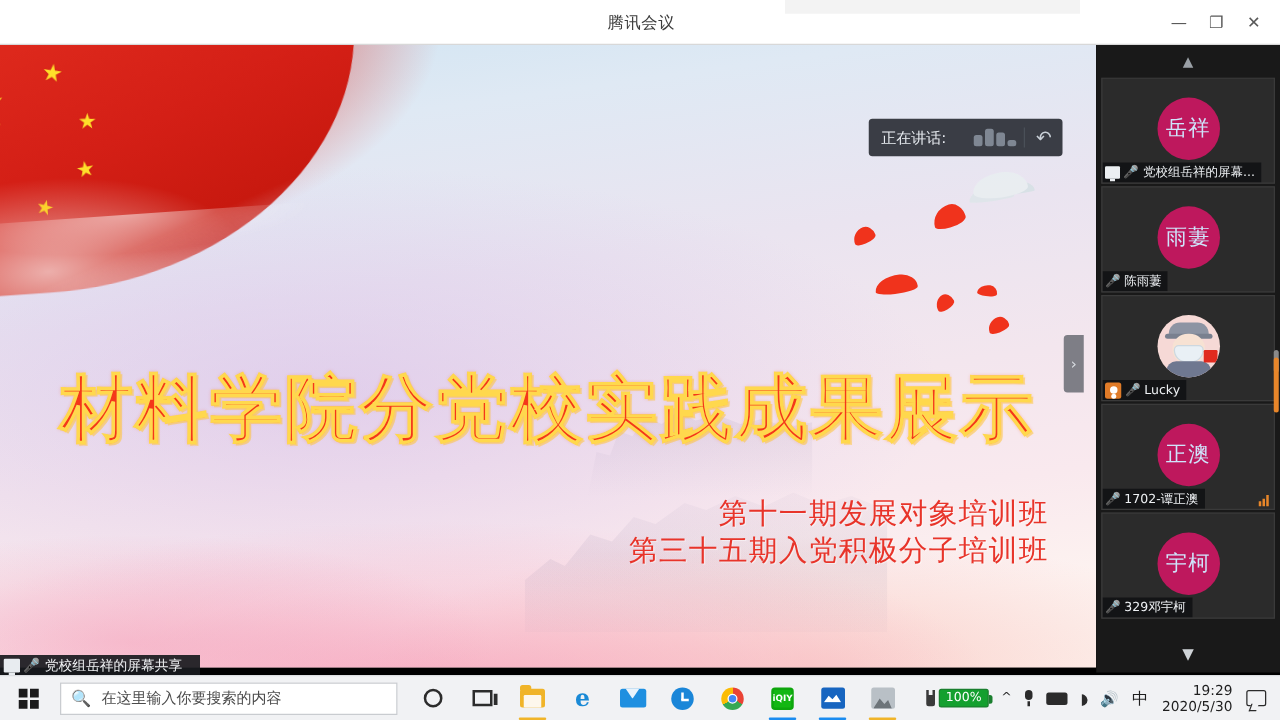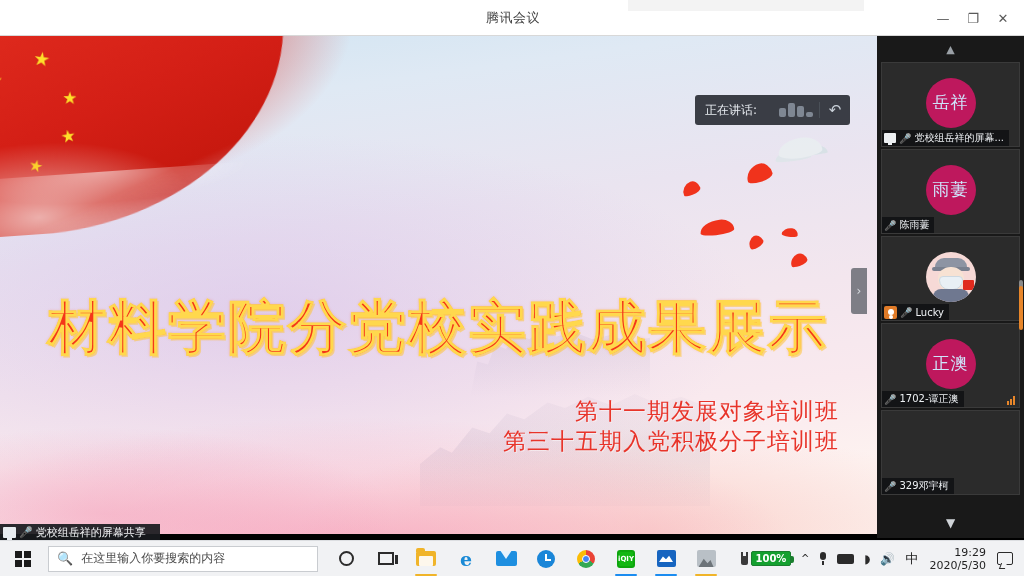--- a/index.html
+++ b/index.html
@@ -326,21 +326,21 @@
   .tray{ margin-left:auto; display:flex; align-items:center; gap:0; padding-right:4px; }
   .tray .ti{ height:36px; display:flex; align-items:center; justify-content:center; padding:0 5px; color:#1f1f1f; font-size:13px; }
   .batt{ display:flex; align-items:center; gap:2px; }
   .batt .plug{ width:9px; height:13px; position:relative; }
   .batt .plug i{ position:absolute; left:1px; top:4px; width:7px; height:9px; background:#3a3a3a; border-radius:0 0 2px 2px; }
   .batt .plug::before{ content:""; position:absolute; left:1px; top:0; width:2px; height:4px; background:#3a3a3a; }
   .batt .plug::after{ content:""; position:absolute; left:6px; top:0; width:2px; height:4px; background:#3a3a3a; }
   .batt .shell{ width:40px; height:15px; border:1px solid #1a7f2e; border-radius:2px; background:#14a02f;
                 display:flex; align-items:center; justify-content:center; position:relative; }
   .batt .shell::after{ content:""; position:absolute; right:-4px; top:4px; width:3px; height:7px; background:#1a7f2e; border-radius:0 2px 2px 0; }
-  .batt .pct{ color:#fff; font-size:10px; font-weight:bold; }
+  .batt .pct{ color:#fff; font-size:10px; font-weight:normal; }
   .chev{ font-size:10px; color:#2b2b2b; }
   .mic-tray{ width:8px; height:13px; position:relative; }
   .mic-tray i{ position:absolute; left:1px; top:0; width:6px; height:8px; background:#2b2b2b; border-radius:3px; }
   .mic-tray::after{ content:""; position:absolute; left:3px; top:9px; width:2px; height:4px; background:#2b2b2b; }
   .kbd{ width:17px; height:10px; background:#2b2b2b; border-radius:2px; }
   .wifi{ font-size:12px; color:#2b2b2b; }
   .spk{ font-size:12px; color:#2b2b2b; }
   .ime{ font-size:13px; color:#1f1f1f; }
   .clock{ display:flex; flex-direction:column; align-items:flex-end; justify-content:center; line-height:13px; padding:0 6px; }
   .clock div{ font-size:11px; color:#1f1f1f; }
@@ -475,20 +475,21 @@
         <span class="nm">1702-谭正澳</span>
       </div>
       <span class="sig">
           <i></i>
           <i></i>
           <i></i>
         </span>
     </div>
 
     <div class="tile">
+      <div class="av">宇柯</div>
       <div class="namebar">
         <span class="mic">🎤</span>
         <span class="nm">329邓宇柯</span>
       </div>
     </div>
   </div>
 
   <div class="rail-scroll-track"></div>
   <div class="rail-scroll"></div>
   <div class="rail-down">▼</div>

